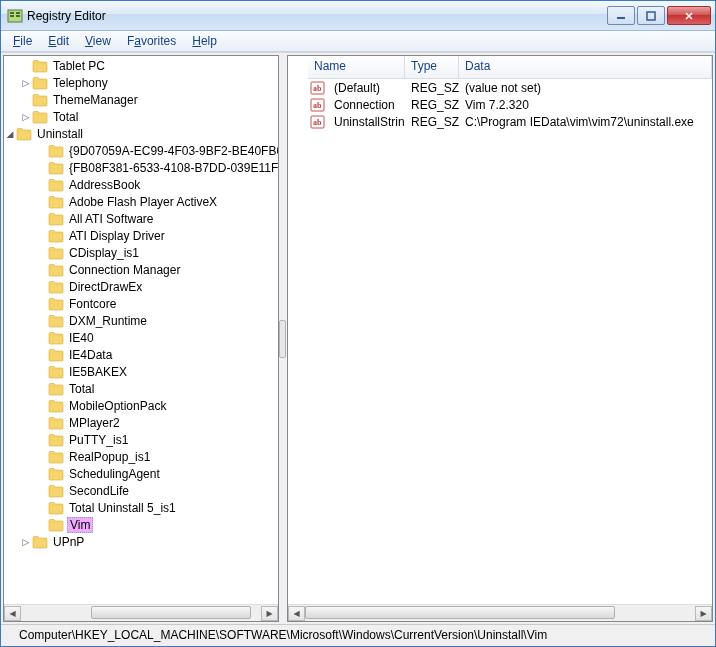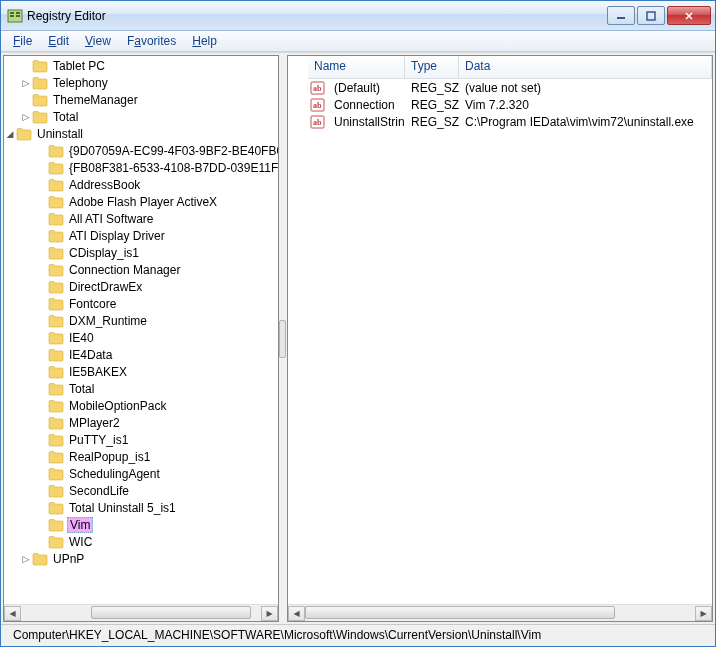--- a/index.html
+++ b/index.html
@@ -43,21 +43,21 @@
 .list-body { flex: 1; overflow: hidden; margin-left: 20px; }
 .list-row { display: flex; align-items: center; height: 17px; cursor: default; }
 .cell { padding: 0 6px; white-space: nowrap; overflow: hidden; color: #000; }
 .val-icon { width: 16px; height: 16px; margin-left: 2px; margin-right: 2px; flex-shrink: 0; display: inline-flex; align-items: center; justify-content: center; }
 
 .hscroll { height: 17px; background: #f0f0f0; border-top: 1px solid #dedede; display: flex; align-items: center; }
 .sc-btn { width: 17px; height: 15px; background: linear-gradient(#f6f6f6, #e2e2e2); border: 1px solid #b8b8b8; display: flex; align-items: center; justify-content: center; font-size: 8px; color: #555; }
 .sc-track { flex: 1; height: 15px; background: #efefef; position: relative; }
 .sc-thumb { position: absolute; height: 13px; top: 0; background: linear-gradient(#f6f6f6, #dadada); border: 1px solid #b0b0b0; border-radius: 2px; }
 
-.statusbar { height: 22px; background: #f0f0f0; border-top: 1px solid #c9c9c9; padding: 3px 12px; color: #000; font-size: 12px; }
+.statusbar { height: 22px; background: #f0f0f0; border-top: 1px solid #c9c9c9; padding: 3px 18px; color: #000; font-size: 12px; }
 </style>
 </head>
 <body>
 
 <div class="window">
 
   <div class="titlebar">
     <span class="titlebar-icon">
       <svg width="16" height="16" viewBox="0 0 16 16">
           <rect x="1" y="2" width="14" height="12" fill="#b4d885" stroke="#5a7a3a"></rect>
@@ -424,32 +424,20 @@
             <span class="tree-icon">
               <svg width="16" height="14" viewBox="0 0 16 14">
                 <path class="folder-svg" d="M1 3 L1 12 Q1 13 2 13 L14 13 Q15 13 15 12 L15 4 Q15 3 14 3 L7 3 L6 1.5 L2 1.5 Q1 1.5 1 3 Z"></path>
                 <path d="M1 4 L15 4" stroke="#e8c860" stroke-width="0.5"></path>
               </svg>
             </span>
             <span class="tree-label selected">Vim</span>
           </div>
           <div class="tree-row">
             <span class="dots-line"></span>
-            <span class="dots-line"></span>
-            <span class="tree-toggle"></span>
-            <span class="tree-icon">
-              <svg width="16" height="14" viewBox="0 0 16 14">
-                <path class="folder-svg" d="M1 3 L1 12 Q1 13 2 13 L14 13 Q15 13 15 12 L15 4 Q15 3 14 3 L7 3 L6 1.5 L2 1.5 Q1 1.5 1 3 Z"></path>
-                <path d="M1 4 L15 4" stroke="#e8c860" stroke-width="0.5"></path>
-              </svg>
-            </span>
-            <span class="tree-label">WIC</span>
-          </div>
-          <div class="tree-row">
-            <span class="dots-line"></span>
             <span class="tree-toggle">▷</span>
             <span class="tree-icon">
               <svg width="16" height="14" viewBox="0 0 16 14">
                 <path class="folder-svg" d="M1 3 L1 12 Q1 13 2 13 L14 13 Q15 13 15 12 L15 4 Q15 3 14 3 L7 3 L6 1.5 L2 1.5 Q1 1.5 1 3 Z"></path>
                 <path d="M1 4 L15 4" stroke="#e8c860" stroke-width="0.5"></path>
               </svg>
             </span>
             <span class="tree-label">UPnP</span>
           </div>
         </div>

